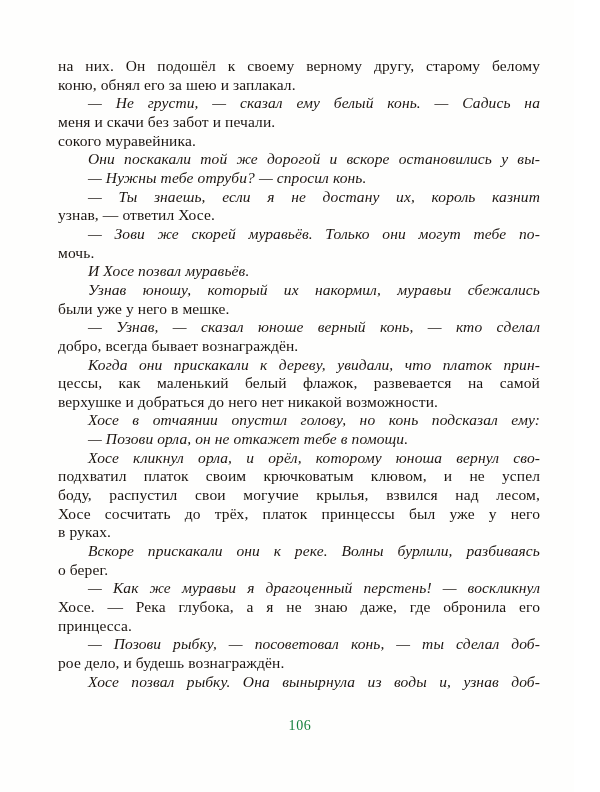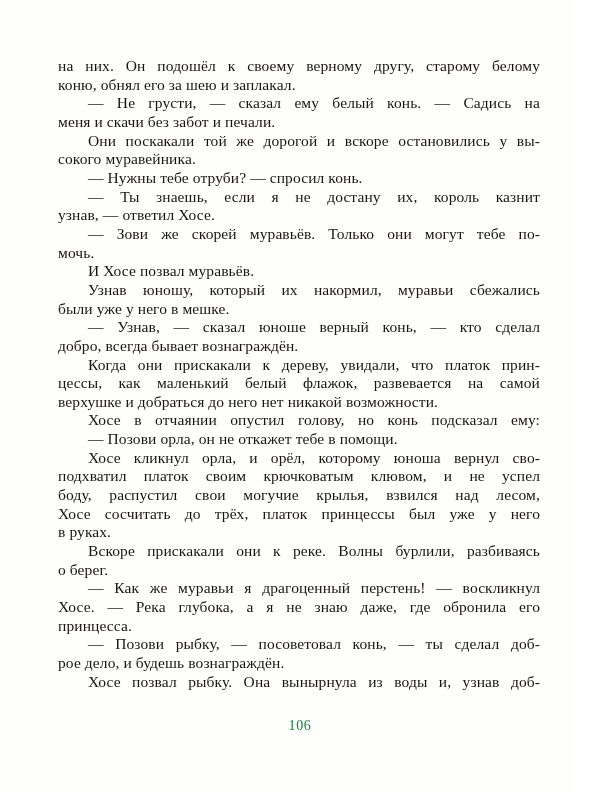--- a/index.html
+++ b/index.html
@@ -28,20 +28,21 @@
   .para {
     margin: 0;
     padding: 0;
   }
   .line {
     text-align: justify;
     text-align-last: justify;
   }
   .line.first {
     text-indent: 30px;
+    font-style: italic;
   }
   .line.end {
     text-align-last: left;
   }
   .pageno {
     position: absolute;
     top: 718px;
     left: 0;
     width: 600px;
     text-align: center;
@@ -57,22 +58,22 @@
   <div class="text-block" id="text-block">
       <div class="para">
         <div class="line">на них. Он подошёл к своему верному другу, старому белому</div>
         <div class="line end">коню, обнял его за шею и заплакал.</div>
       </div>
       <div class="para">
         <div class="line first">— Не грусти, — сказал ему белый конь. — Садись на</div>
         <div class="line end">меня и скачи без забот и печали.</div>
       </div>
       <div class="para">
+        <div class="line end">сокого муравейника.</div>
         <div class="line first">Они поскакали той же дорогой и вскоре остановились у вы-</div>
-        <div class="line end">сокого муравейника.</div>
       </div>
       <div class="para">
         <div class="line first end">— Нужны тебе отруби? — спросил конь.</div>
       </div>
       <div class="para">
         <div class="line first">— Ты знаешь, если я не достану их, король казнит</div>
         <div class="line end">узнав, — ответил Хосе.</div>
       </div>
       <div class="para">
         <div class="line first">— Зови же скорей муравьёв. Только они могут тебе по-</div>

